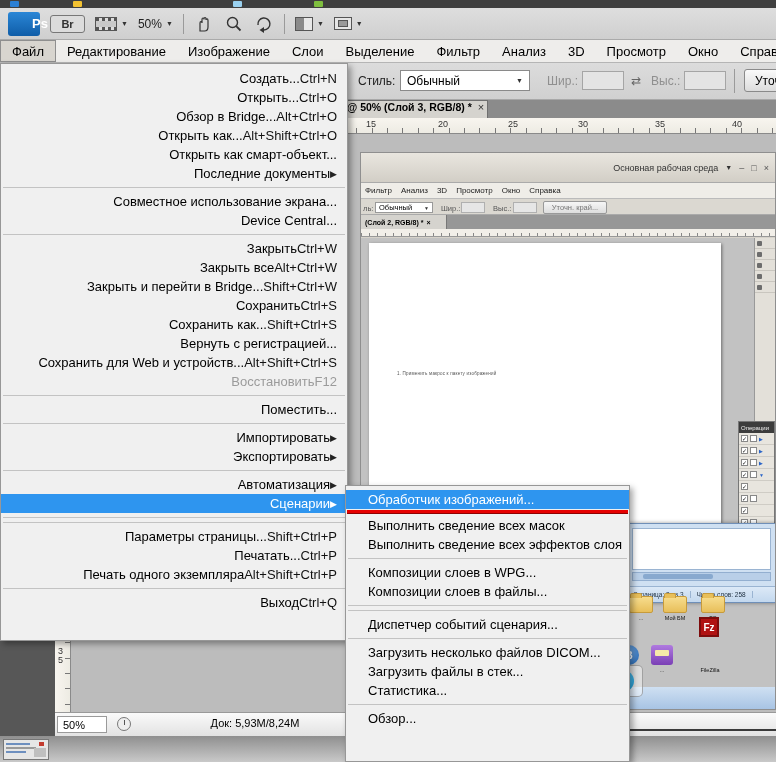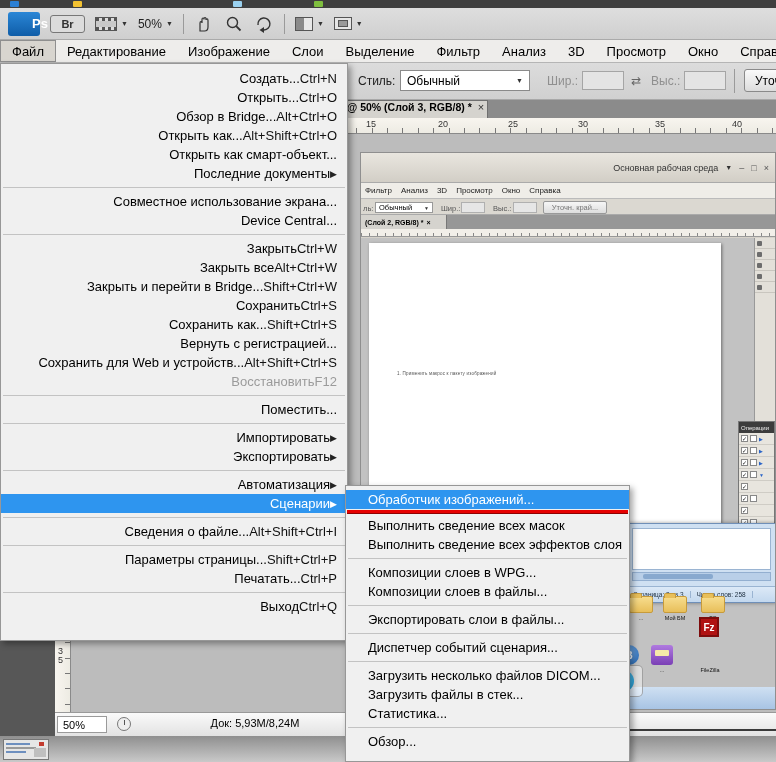--- a/index.html
+++ b/index.html
@@ -541,32 +541,32 @@
     <div class="fm-sep"></div>
     <div class="fm-item">
         <span>Автоматизация</span>
         <span class="sub-arrow">▶</span>
       </div>
     <div class="fm-item hl">
         <span>Сценарии</span>
         <span class="sub-arrow">▶</span>
       </div>
     <div class="fm-sep"></div>
-    <div class="fm-item">
-        <span>Сведения о файле...</span>
-        <span class="sc">Alt+Shift+Ctrl+I</span>
-      </div>
     <div class="fm-sep"></div>
     <div class="fm-item">
         <span>Параметры страницы...</span>
         <span class="sc">Shift+Ctrl+P</span>
       </div>
     <div class="fm-item">
         <span>Печатать...</span>
         <span class="sc">Ctrl+P</span>
+      </div>
+    <div class="fm-item">
+        <span>Печать одного экземпляра</span>
+        <span class="sc">Alt+Shift+Ctrl+P</span>
       </div>
     <div class="fm-sep"></div>
     <div class="fm-item">
         <span>Выход</span>
         <span class="sc">Ctrl+Q</span>
       </div>
   </div>
 
   <div class="submenu">
     <div class="sm-item hl">
@@ -580,23 +580,20 @@
         <span>Выполнить сведение всех эффектов слоя</span>
       </div>
     <div class="sm-sep"></div>
     <div class="sm-item">
         <span>Композиции слоев в WPG...</span>
       </div>
     <div class="sm-item">
         <span>Композиции слоев в файлы...</span>
       </div>
     <div class="sm-sep"></div>
-    <div class="sm-item">
-        <span>Экспортировать слои в файлы...</span>
-      </div>
     <div class="sm-sep"></div>
     <div class="sm-item">
         <span>Диспетчер событий сценария...</span>
       </div>
     <div class="sm-sep"></div>
     <div class="sm-item">
         <span>Загрузить несколько файлов DICOM...</span>
       </div>
     <div class="sm-item">
         <span>Загрузить файлы в стек...</span>

